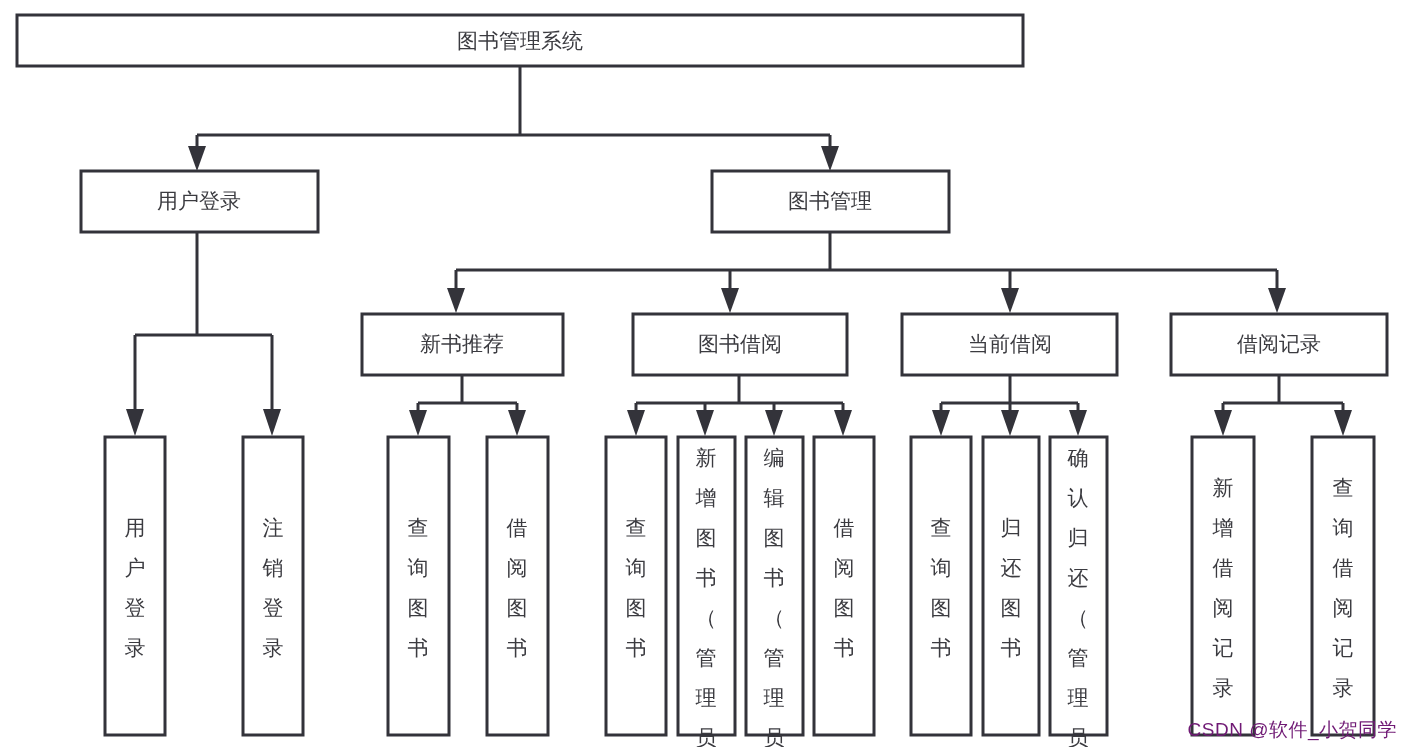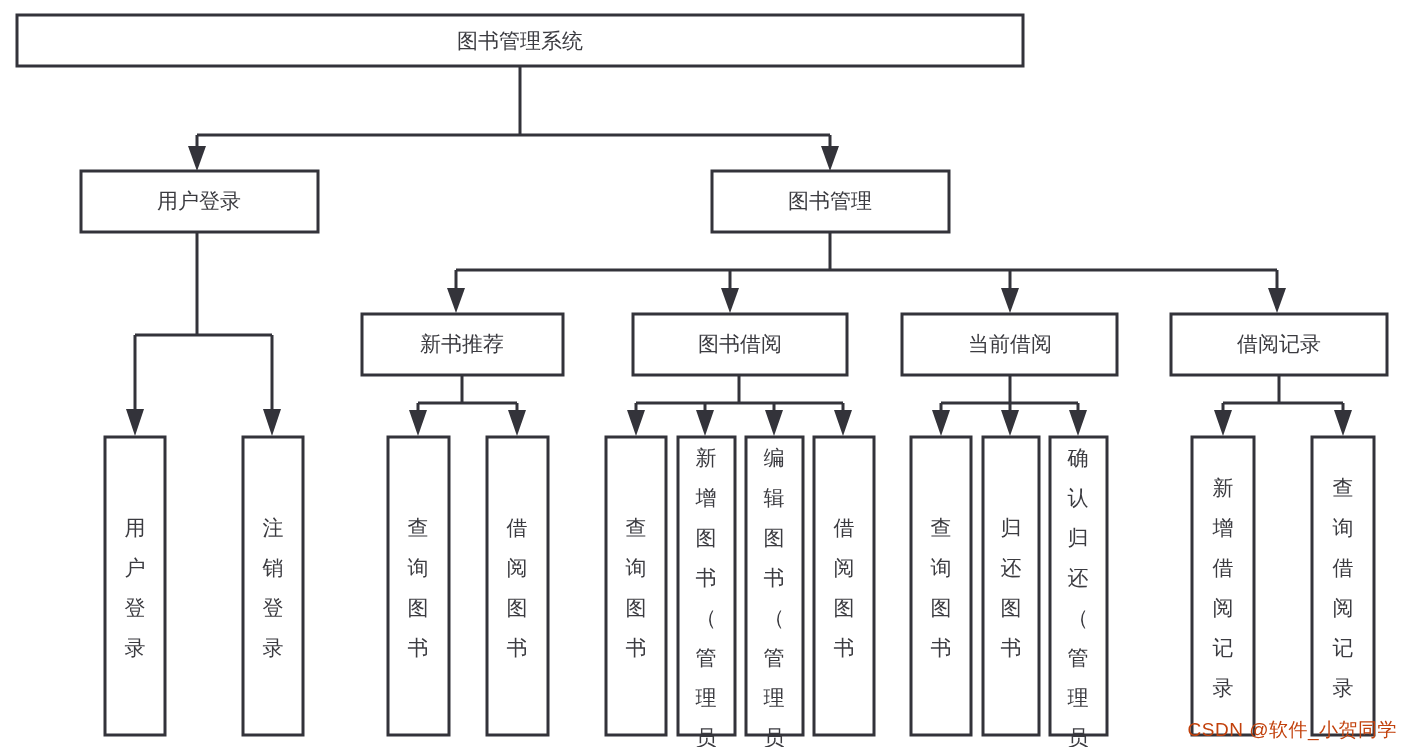--- a/index.html
+++ b/index.html
@@ -50,21 +50,21 @@
     font-size: 21px;
     fill: #3b3b40;
     text-anchor: middle;
   }
   .watermark {
     position: absolute;
     right: 8px;
     bottom: 4px;
     font-family: "Liberation Sans", "DejaVu Sans", sans-serif;
     font-size: 19px;
-    color: #c2410c;
+    color: #701a75;
     letter-spacing: 0.5px;
     white-space: nowrap;
     pointer-events: none;
   }
 </style>
 </head>
 <body>
 
 <div id="diagram-root">
 

